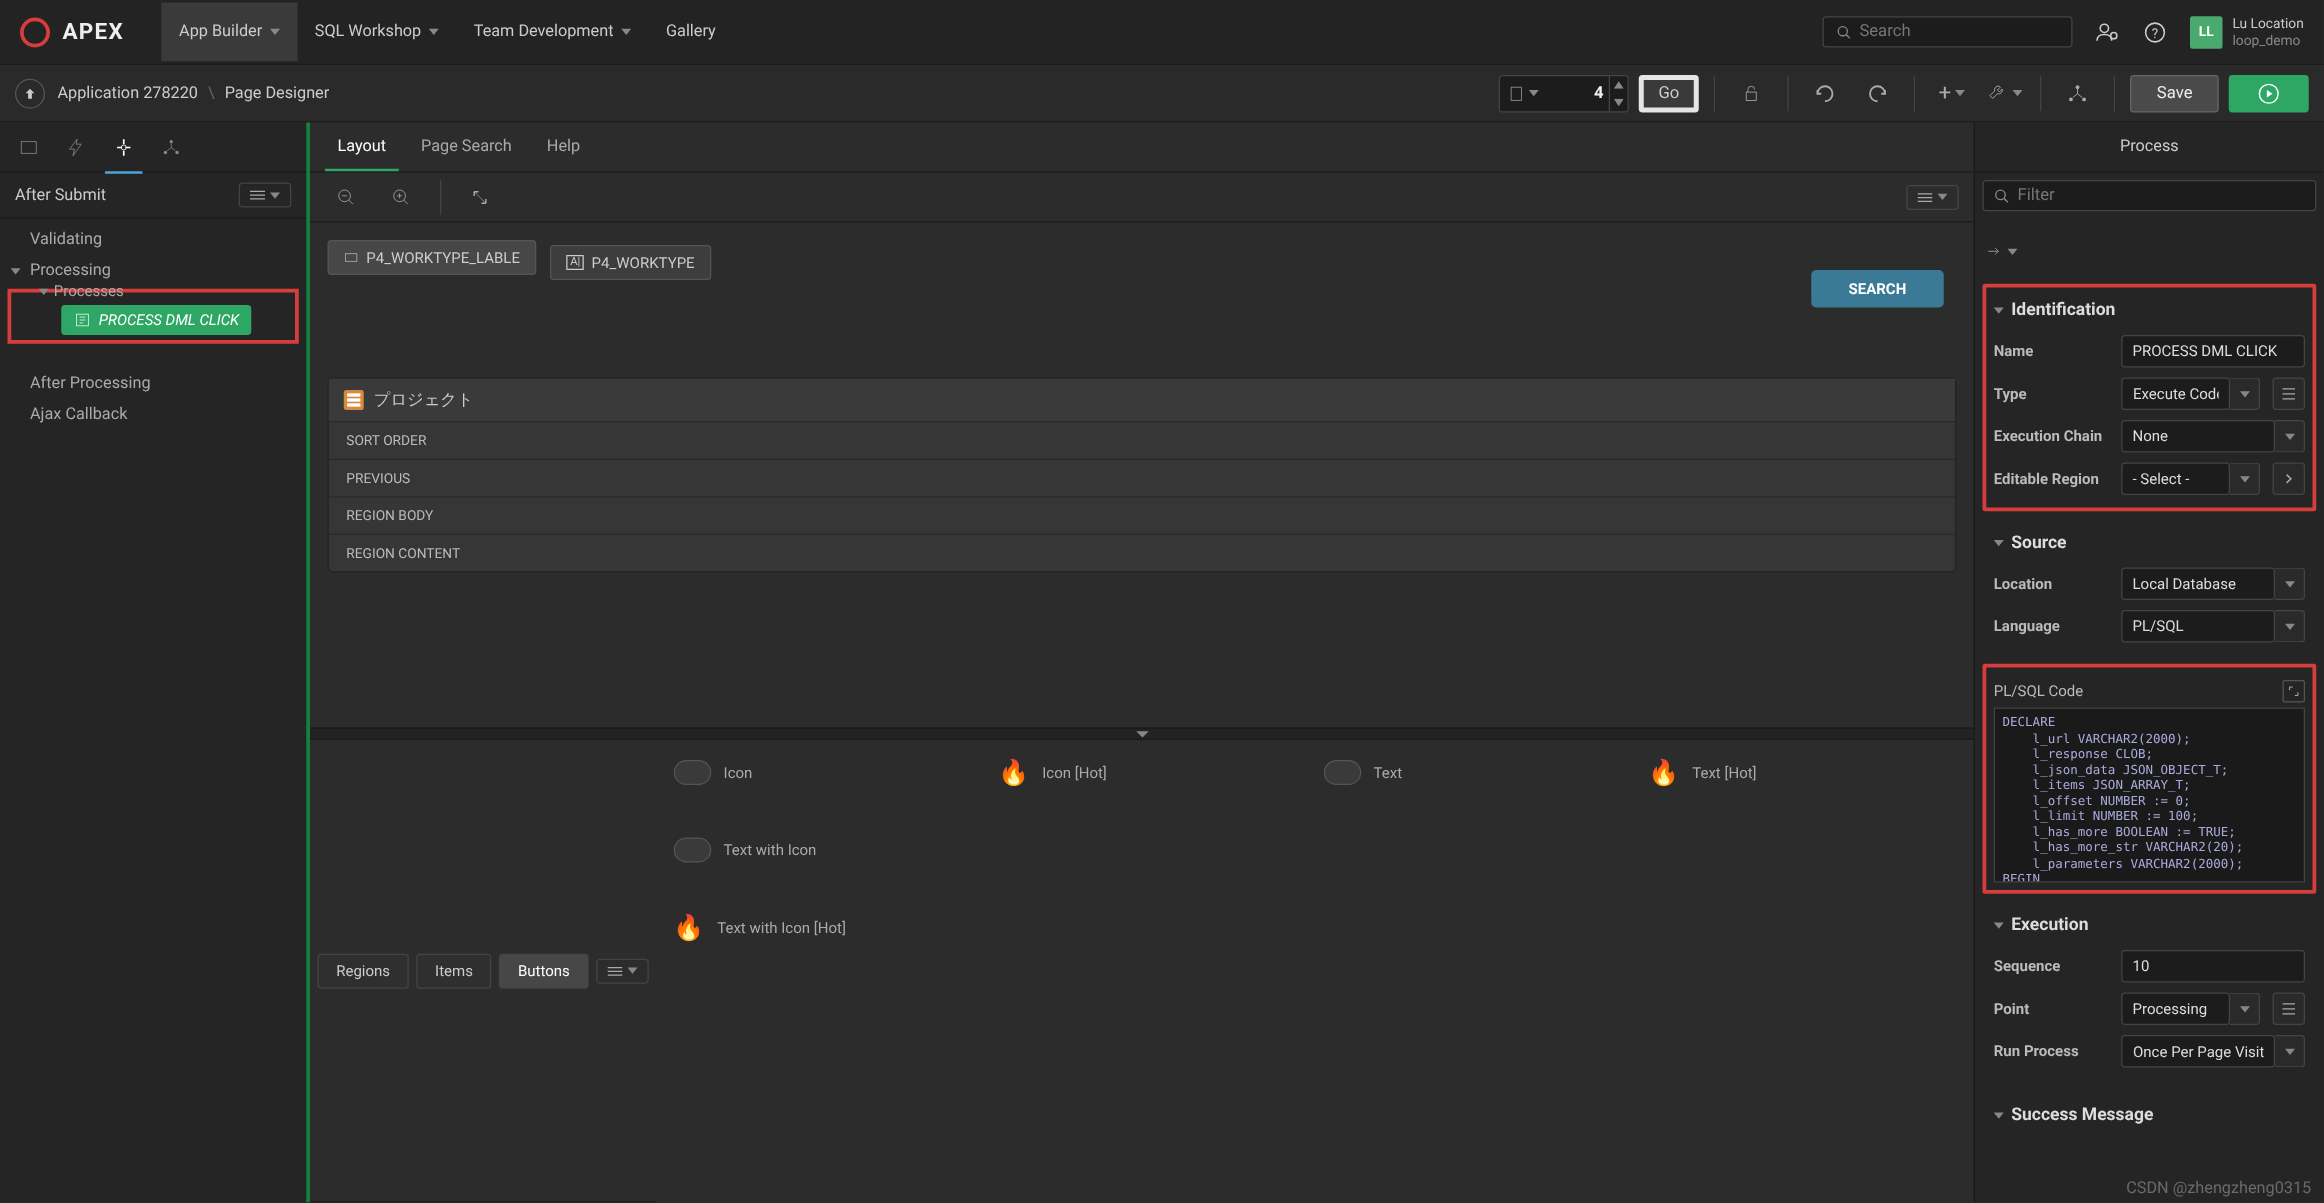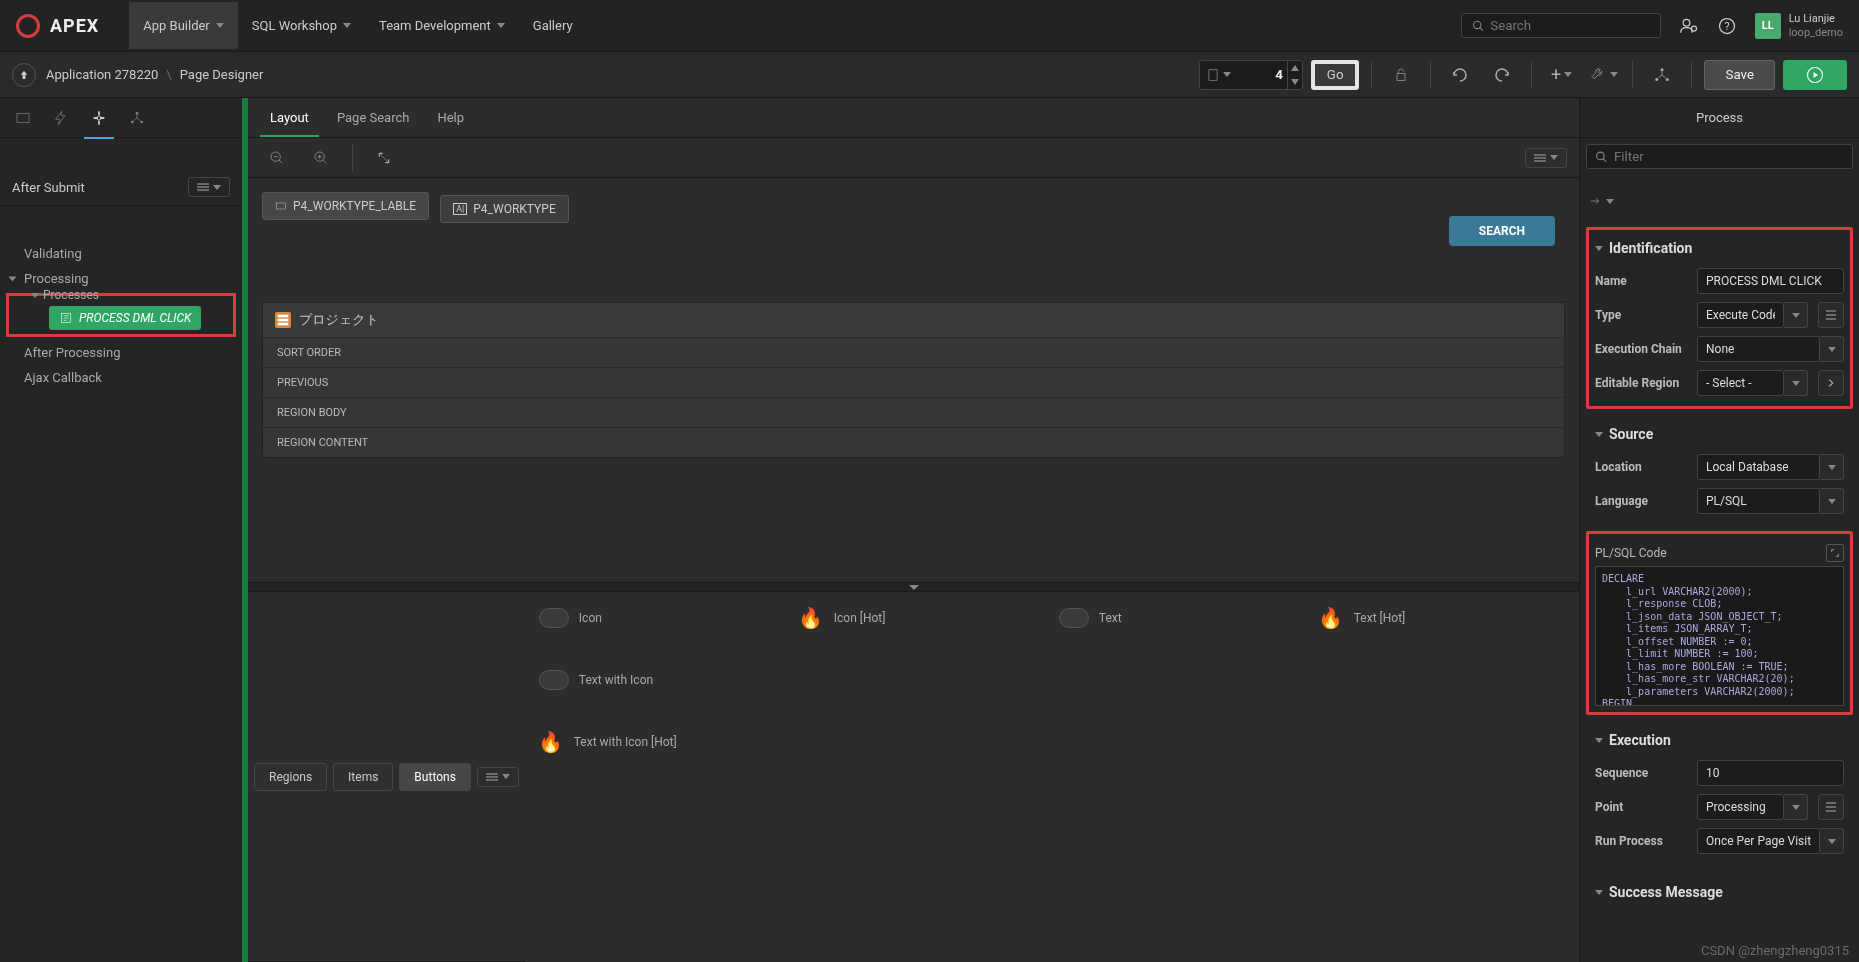--- a/index.html
+++ b/index.html
@@ -25,21 +25,21 @@
 .pn-icon { padding: 0 6px; display: flex; align-items: center; }
 .pn-input { background: transparent; border: none; color: #eee; width: 50px; text-align: right; outline: none; font-weight: bold; padding-right: 4px; }
 .pn-steppers { display: flex; flex-direction: column; border-left: 1px solid #444; }
 .stepper { width: 14px; height: 14px; display: flex; align-items: center; justify-content: center; cursor: pointer; }
 .btn { background: #3a3a3a; border: 4px solid #e5e5e5; color: #ccc; padding: 6px 12px; border-radius: 3px; cursor: pointer; height: 30px; display: inline-flex; align-items: center; }
 .icon-btn { width: 34px; height: 30px; display: inline-flex; align-items: center; justify-content: center; cursor: pointer; border-radius: 3px; }
 .divider-v { width: 1px; height: 28px; background: #444; margin: 0 4px; }
 .save-btn { background: #4a4a4a; border: 1px solid #666; color: #eee; padding: 6px 20px; border-radius: 3px; cursor: pointer; height: 30px; }
 .run-btn { background: #2ea765; width: 64px; height: 30px; border-radius: 3px; display: flex; align-items: center; justify-content: center; cursor: pointer; }
 .main { display: flex; height: calc(100% - 98px); }
-.left-panel { width: 248px; background: #252525; border-right: 6px solid #15803d; display: flex; flex-direction: column; gap: 31px; }
+.left-panel { width: 248px; background: #252525; border-right: 3px solid #15803d; display: flex; flex-direction: column; }
 .lp-tabs { height: 40px; display: flex; align-items: center; padding: 0 8px; gap: 8px; border-bottom: 1px solid #1a1a1a; }
 .lp-tab { width: 30px; height: 30px; display: flex; align-items: center; justify-content: center; cursor: pointer; border-radius: 3px; position: relative; }
 .lp-tab.active { color: #fff; }
 .lp-tab.active::after { content: ''; position: absolute; bottom: -6px; left: 0; right: 0; height: 2px; background: #4aa5d8; }
 .lp-header { display: flex; align-items: center; justify-content: space-between; padding: 8px 12px; border-bottom: 1px solid #1a1a1a; }
 .lp-menu { border: 1px solid #444; border-radius: 3px; padding: 4px 8px; cursor: pointer; display: flex; align-items: center; gap: 4px; }
 .tree { padding: 4px 0; }
 .tree-item { padding: 5px 24px; cursor: pointer; color: #aaa; display: flex; align-items: center; gap: 6px; }
 .tree-item.expandable::before { content: ''; display: inline-block; width: 0; height: 0; border-top: 4px solid transparent; border-bottom: 4px solid transparent; border-left: 5px solid #888; margin-left: -14px; margin-right: 3px; }
 .tree-item.expanded::before { transform: rotate(90deg); }
@@ -127,21 +127,21 @@
         <path d="M2 20c0-4 3-6 7-6s7 2 7 6" stroke="#ccc" stroke-width="1.5" fill="none"></path>
         <circle cx="18" cy="15" r="3" stroke="#ccc" stroke-width="1.5" fill="none"></circle>
       </svg>
     <svg width="20" height="20" viewBox="0 0 24 24">
         <circle cx="12" cy="12" r="9" stroke="#ccc" stroke-width="1.5" fill="none"></circle>
         <text x="12" y="17" text-anchor="middle" fill="#ccc" font-size="13">?</text>
       </svg>
     <div class="user-block">
       <div class="avatar">LL</div>
       <div class="user-text">
-        <span>Lu Lianjie</span>
+        <span>Lu Location</span>
         <span style="color:#888">loop_demo</span>
       </div>
     </div>
   </div>
 </div>
 
 <div class="breadcrumb">
   <div class="up-btn">
     <svg width="12" height="12" viewBox="0 0 24 24">
         <path d="M12 4l-7 7h4v9h6v-9h4z" fill="#ccc"></path>
@@ -274,21 +274,21 @@
             <span>Processes</span>
           </div>
         <div class="process-chip">
           <svg width="14" height="14" viewBox="0 0 24 24">
               <rect x="4" y="4" width="16" height="16" stroke="#fff" fill="none"></rect>
               <path d="M8 8h8M8 12h8M8 16h5" stroke="#fff"></path>
             </svg>
           <span>PROCESS DML CLICK</span>
         </div>
       </div>
-      <div class="tree-item" style="margin-top:3px">After Processing</div>
+      <div class="tree-item" style="margin-top:19px">After Processing</div>
       <div class="tree-item">Ajax Callback</div>
     </div>
   </div>
 
   <div class="center-panel">
     <div class="cp-tabs">
       <div class="cp-tab active">Layout</div>
       <div class="cp-tab">Page Search</div>
       <div class="cp-tab">Help</div>
     </div>

